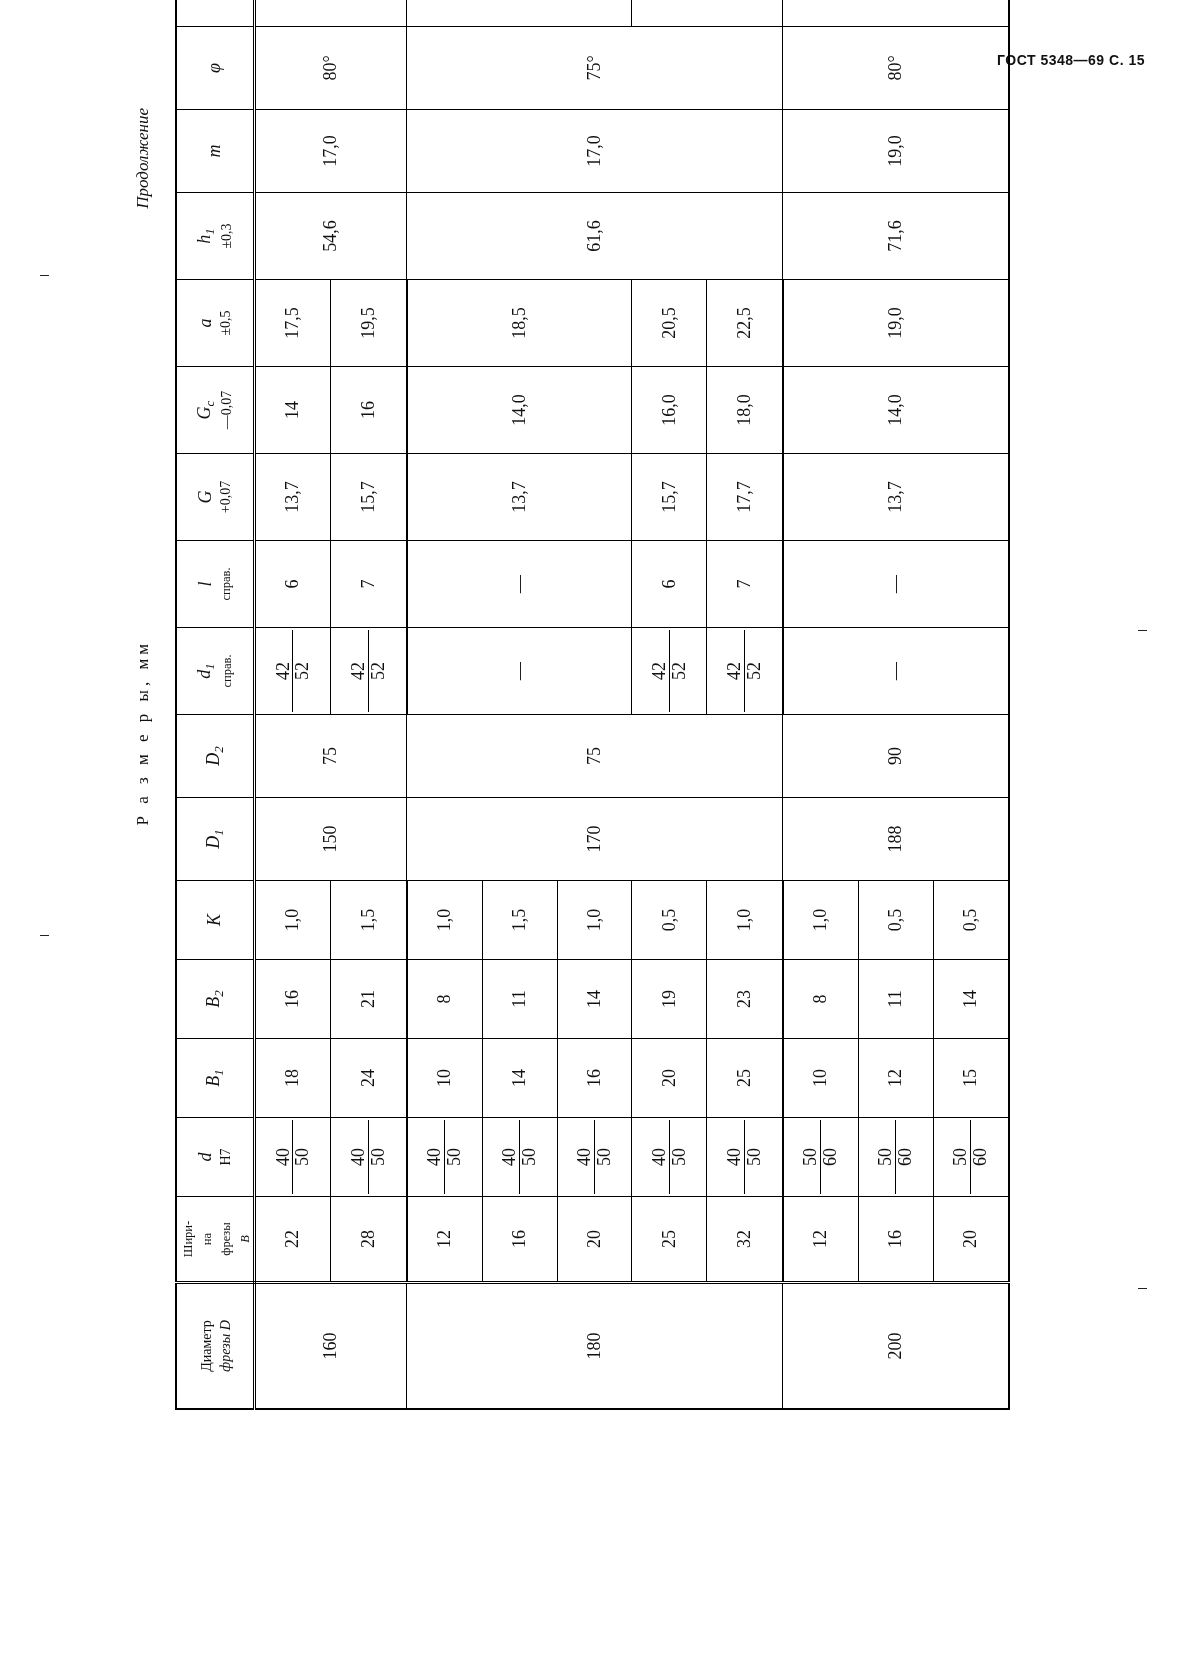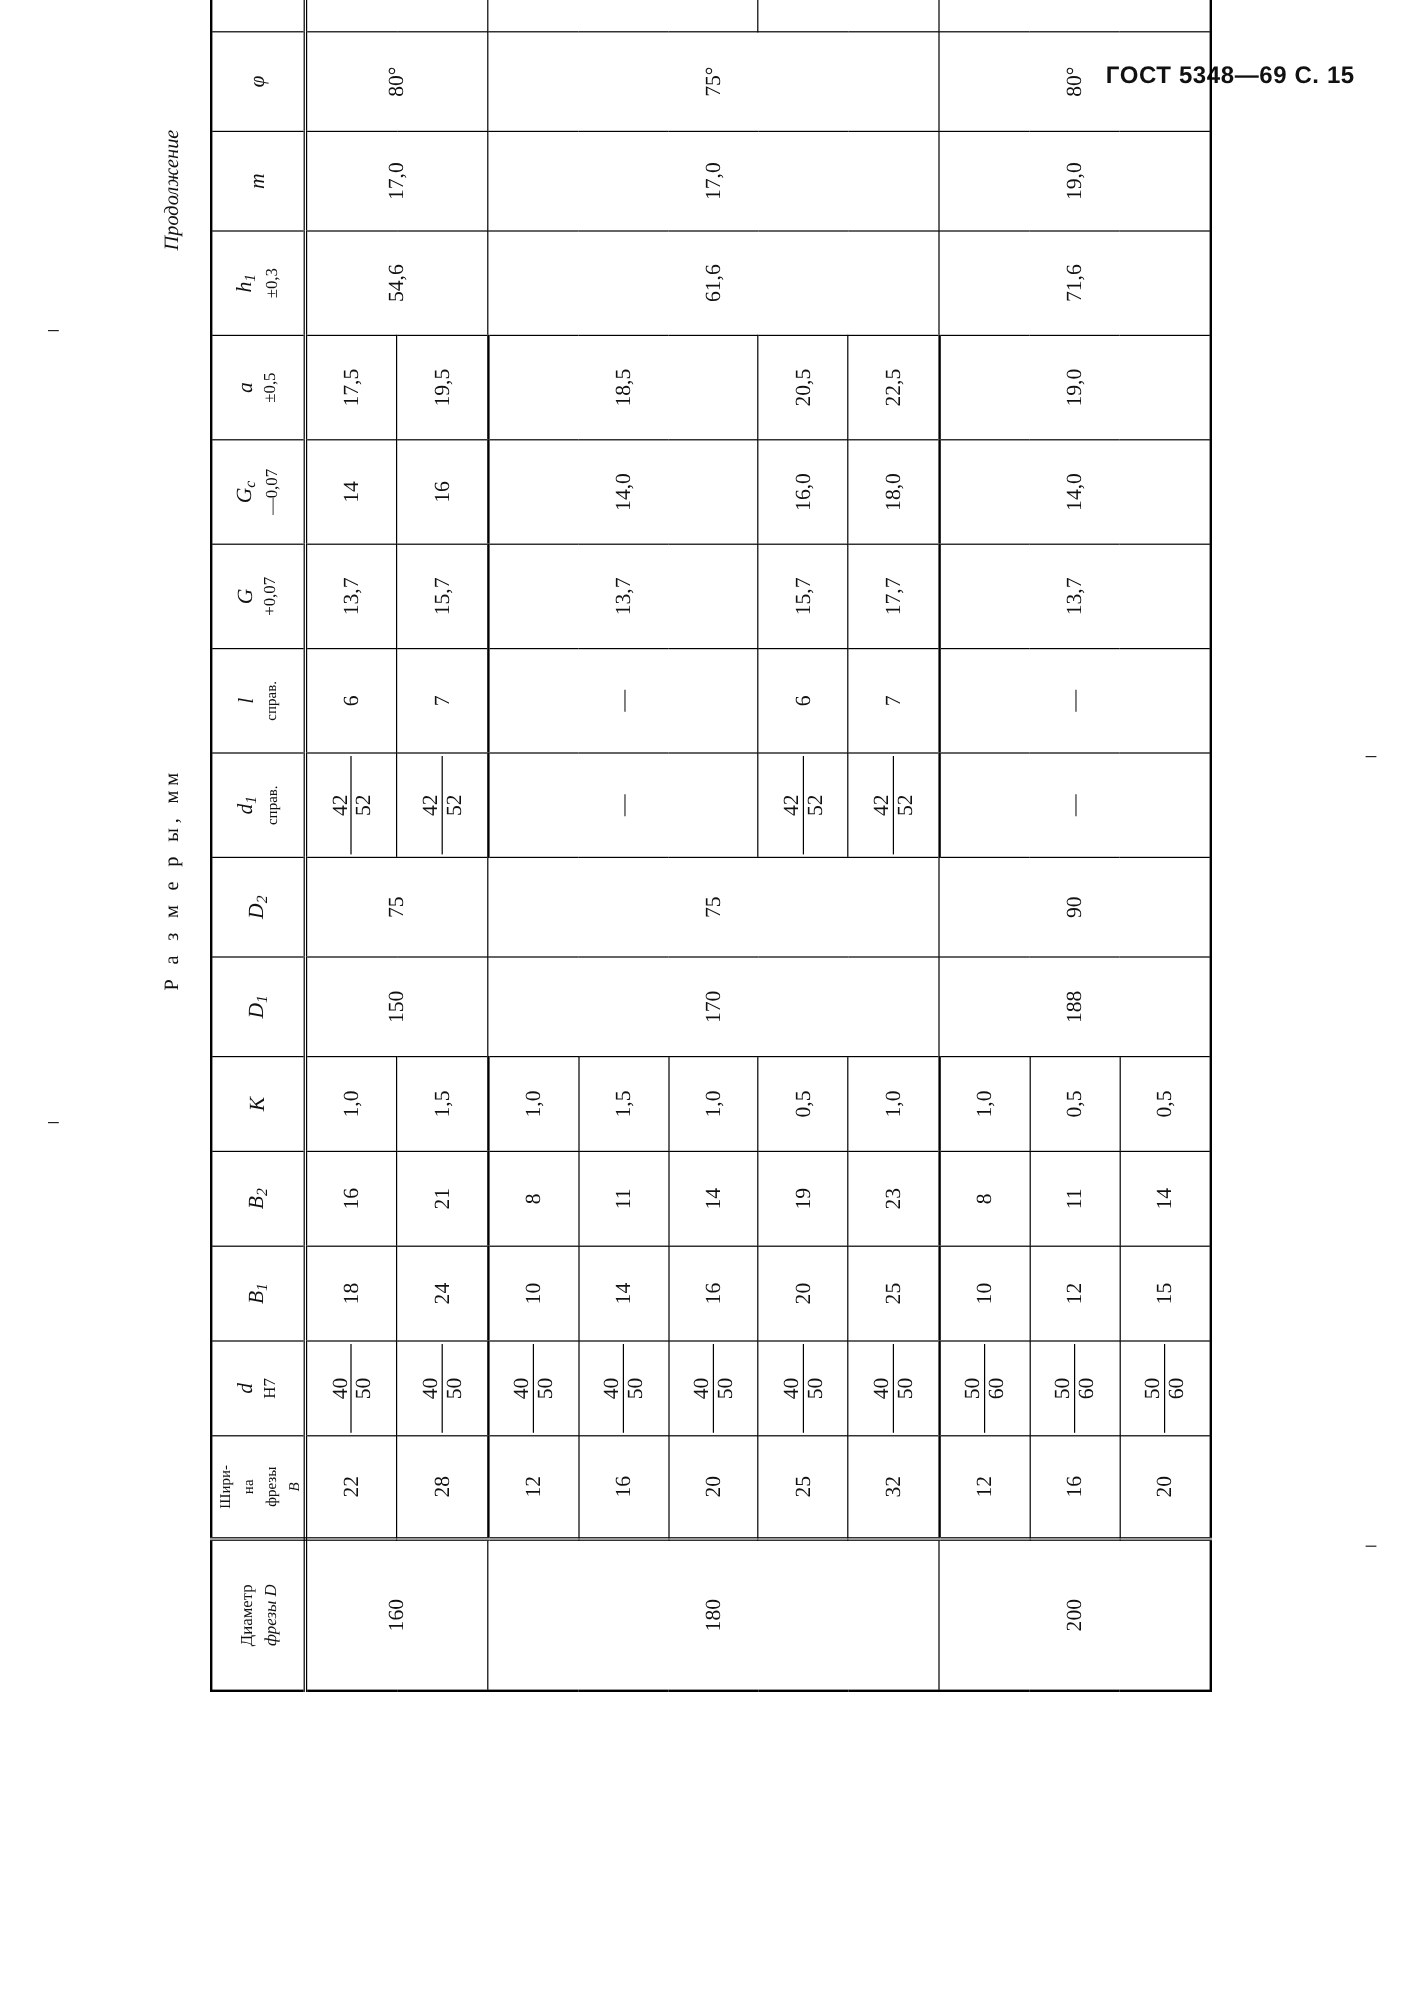--- a/index.html
+++ b/index.html
@@ -13,24 +13,24 @@
     position: relative;
     font-family: "Liberation Serif", serif;
     color: #111;
     overflow: hidden;
   }
 
   
   #page-header {
     position: absolute;
     top: 52px;
-    right: 58px;
+    right: 42px;
     font-family: "Liberation Sans", sans-serif;
     font-weight: bold;
-    font-size: 20px;
+    font-size: 14px;
     letter-spacing: 0.5px;
     white-space: nowrap;
   }
 
   
   #continuation {
     position: absolute;
     left: 133px;
     top: 108px;
     font-family: "Liberation Serif", serif;

